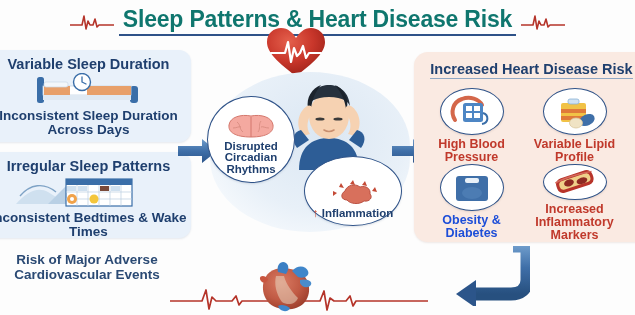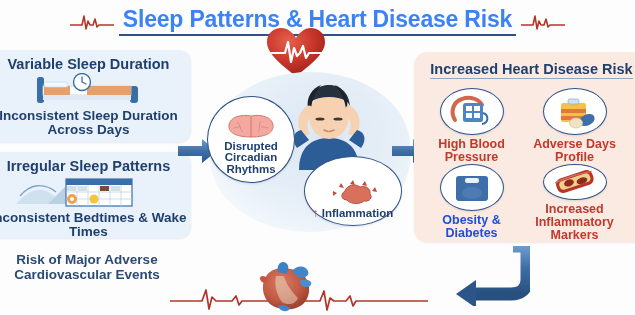--- a/index.html
+++ b/index.html
@@ -10,21 +10,21 @@
     position:relative;
   }
   .stage{position:absolute;inset:0;overflow:hidden;background:#fdfdfd;}
 
   
   .title-row{
     position:absolute;left:0;top:4px;width:635px;height:34px;
     display:flex;align-items:center;justify-content:center;gap:4px;
   }
   .title-text{
-    font-size:23px;font-weight:bold;color:#3b82f6;
+    font-size:23px;font-weight:bold;color:#0f766e;
     letter-spacing:-0.2px;white-space:nowrap;
     border-bottom:2px solid #2e5288;padding:0 4px 1px 4px;
   }
   .ecg-small{display:block;}
 
   
   .heart-top{position:absolute;left:265px;top:26px;width:62px;height:52px;}
 
   
   .lpanel{
@@ -293,21 +293,21 @@
         <div class="rp-oval">
           <svg width="46" height="36" viewBox="0 0 46 36">
             <rect x="9" y="9" width="25" height="19" rx="2" fill="#f1c246"></rect>
             <rect x="9" y="15" width="25" height="4" fill="#e07a3a"></rect>
             <rect x="9" y="22" width="25" height="4" fill="#e07a3a"></rect>
             <rect x="16" y="5" width="11" height="5" rx="2" fill="#cfe2f2" stroke="#8cb3d6" stroke-width="0.8"></rect>
             <ellipse cx="35" cy="26" rx="8" ry="5.5" fill="#3f6fa8" transform="rotate(-25 35 26)"></ellipse>
             <ellipse cx="24" cy="29" rx="6.5" ry="5" fill="#f0e3c4" stroke="#d9c79c" stroke-width="0.8"></ellipse>
           </svg>
         </div>
-        <div class="rp-cap cap-red">Adverse Days Profile</div>
+        <div class="rp-cap cap-red">Variable Lipid Profile</div>
       </div>
 
       <div class="rp-cell">
         <div class="rp-oval">
           <svg width="46" height="36" viewBox="0 0 46 36">
             <rect x="7" y="6" width="32" height="25" rx="3" fill="#3f6fa8"></rect>
             <rect x="16" y="8" width="14" height="5" rx="2" fill="#e8f0f8"></rect>
             <ellipse cx="23" cy="23" rx="10" ry="6" fill="#4f7fb5" opacity="0.85"></ellipse>
           </svg>
         </div>

